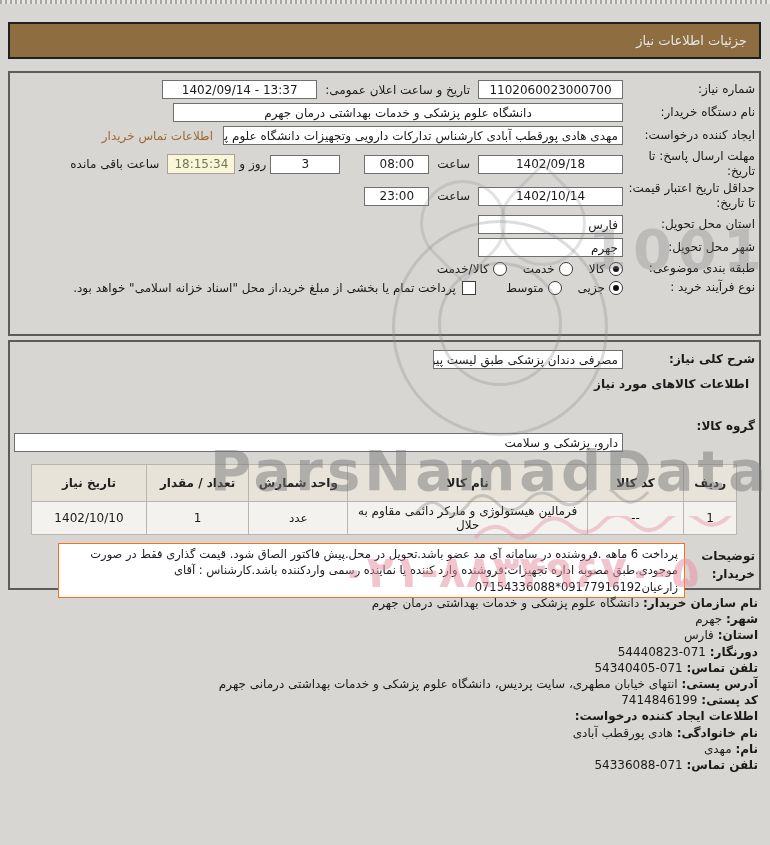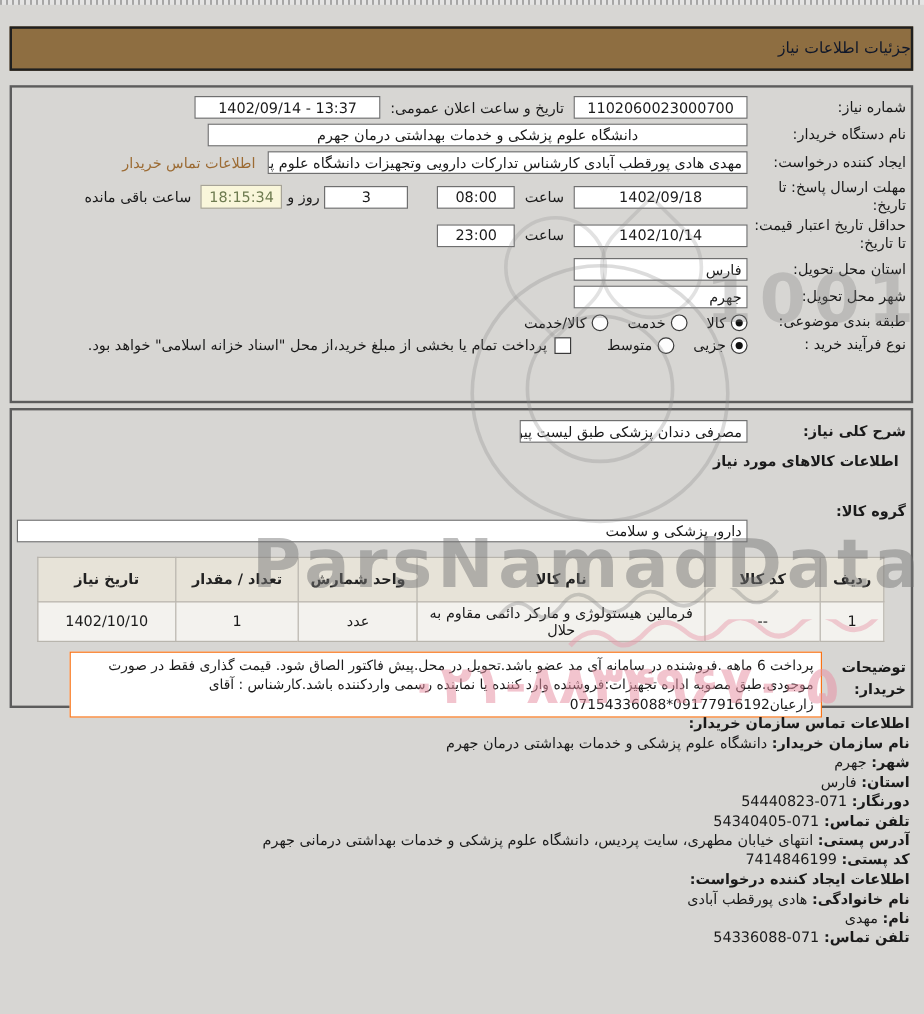--- a/index.html
+++ b/index.html
@@ -10,22 +10,22 @@
     font-size:12px;color:#1a1a1a;
   }
   .topstrip{
     position:absolute;top:0;left:0;width:770px;height:4px;
     background:repeating-linear-gradient(90deg,#9a9a9a 0 2px,#e8e8e8 2px 5px);
     opacity:.8;
   }
   .titlebar{
     position:absolute;top:22px;left:8px;right:9px;height:33px;
     background:#8e6e41;border:2px solid #1f1f1f;
-    color:#0f172a;display:flex;align-items:center;justify-content:flex-start;
-    direction:rtl;font-size:13px;
+    color:#e5e5e5;display:flex;align-items:center;justify-content:flex-start;
+    direction:rtl;padding-right:12px;font-size:13px;
   }
   .panel{
     position:absolute;left:8px;right:9px;border:2px solid #5c5c5c;
     direction:rtl;box-sizing:border-box;background:transparent;
   }
   .panel1{top:71px;height:265px;padding:7px 4px 0 4px;}
   .panel2{top:340px;height:250px;padding:8px 4px 0 4px;}
   .frow{display:flex;align-items:center;direction:rtl;margin-bottom:4px;}
   .lbl{width:128px;min-width:128px;text-align:right;padding-left:4px;line-height:1.25;}
   .lbl.b{font-weight:bold;}
@@ -245,21 +245,20 @@
     </tbody>
   </table>
 
   <div class="notes-row">
     <div class="notes-lbl">توضیحات خریدار:</div>
     <div class="notes-box">پرداخت 6 ماهه .فروشنده در سامانه آی مد عضو باشد.تحویل در محل.پیش فاکتور الصاق شود. قیمت گذاری فقط در صورت موجودی.طبق مصوبه اداره تجهیزات:فروشنده وارد کننده یا نماینده رسمی واردکننده باشد.کارشناس : آقای زارعیان09177916192*07154336088</div>
   </div>
 </div>
 
 <div class="contact-sec">
-  <div><span class="b">اطلاعات تماس سازمان خریدار:</span></div>
   <div><span class="b">نام سازمان خریدار:</span> <span>دانشگاه علوم پزشکی و خدمات بهداشتی درمان جهرم</span></div>
   <div><span class="b">شهر:</span> <span>جهرم</span></div>
   <div><span class="b">استان:</span> <span>فارس</span></div>
   <div><span class="b">دورنگار:</span> <span class="ltrnum">54440823-071</span></div>
   <div><span class="b">تلفن تماس:</span> <span class="ltrnum">54340405-071</span></div>
   <div><span class="b">آدرس پستی:</span> <span>انتهای خیابان مطهری، سایت پردیس، دانشگاه علوم پزشکی و خدمات بهداشتی درمانی جهرم</span></div>
   <div><span class="b">کد پستی:</span> <span class="ltrnum">7414846199</span></div>
   <div><span class="b">اطلاعات ایجاد کننده درخواست:</span></div>
   <div><span class="b">نام خانوادگی:</span> <span>هادی پورقطب آبادی</span></div>
   <div><span class="b">نام:</span> <span>مهدی</span></div>

